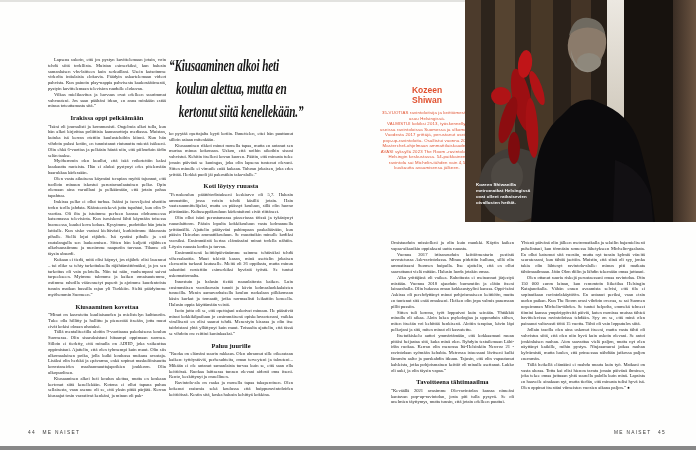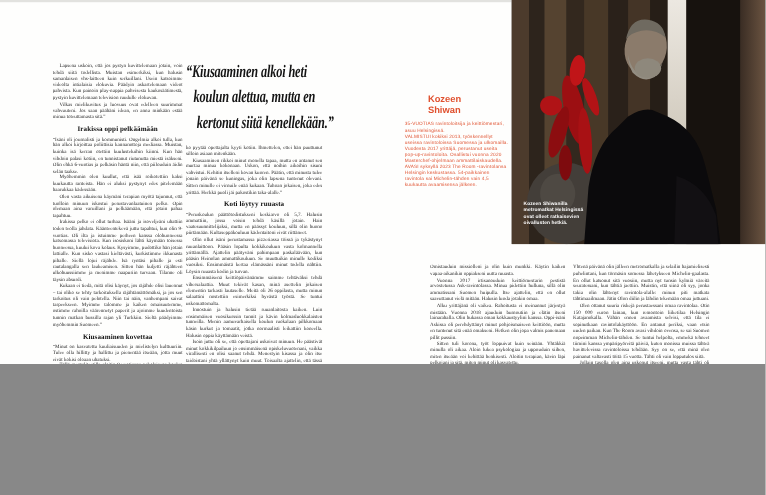--- a/index.html
+++ b/index.html
@@ -1,17 +1,17 @@
 <!DOCTYPE html>
 <html lang="fi"><head>
 <meta charset="utf-8">
 <style>
   html,body{margin:0;padding:0;background:#888;}
   .spread{
-    position:relative;width:696px;height:331px;background:#fefefd;
+    position:relative;width:696px;height:446px;background:#fefefd;
     font-family:"Liberation Serif", serif;color:#222;overflow:hidden;
     margin:0 auto;
   }
   .top-edge{position:absolute;left:0;top:0;width:465px;height:2px;background:#e2e2df;}
   
   .col{
     position:absolute;text-align:justify;font-size:4.6px;line-height:5.8px;
     overflow:hidden;color:#1d1d1d;
   }
   .col p.para{margin:0;text-indent:6px;}
@@ -24,21 +24,21 @@
   .pull-quote{
     position:absolute;left:169px;top:54px;width:200px;height:72px;
     font-style:italic;font-weight:bold;color:#141414;
     transform:scaleX(.70);transform-origin:left top;
   }
   .pull-quote .pq-line{white-space:nowrap;font-size:16px;line-height:23px;letter-spacing:-.2px;}
   .pull-quote .pq-line:nth-child(2){padding-left:10px;}
   .pull-quote .pq-line:nth-child(3){padding-left:14px;}
   
   .fact-box{
-    position:absolute;left:368px;top:86px;width:94px;text-align:left;
+    position:absolute;left:380px;top:86px;width:94px;text-align:center;
     font-family:"Liberation Sans", sans-serif;
   }
   .fact-title{font-weight:bold;font-size:8.5px;line-height:9.5px;margin:0 auto 5px;width:52px;}
   .fact-box p.fact-para{font-size:4.3px;line-height:5.5px;margin:0;letter-spacing:.15px;}
   
   .photo{position:absolute;left:465px;top:0;width:231px;height:222px;}
   .photo svg{display:block;}
   .photo-caption{
     position:absolute;left:11px;top:182px;width:58px;color:#fff;
     font-family:"Liberation Sans", sans-serif;font-size:4.4px;line-height:5.9px;

